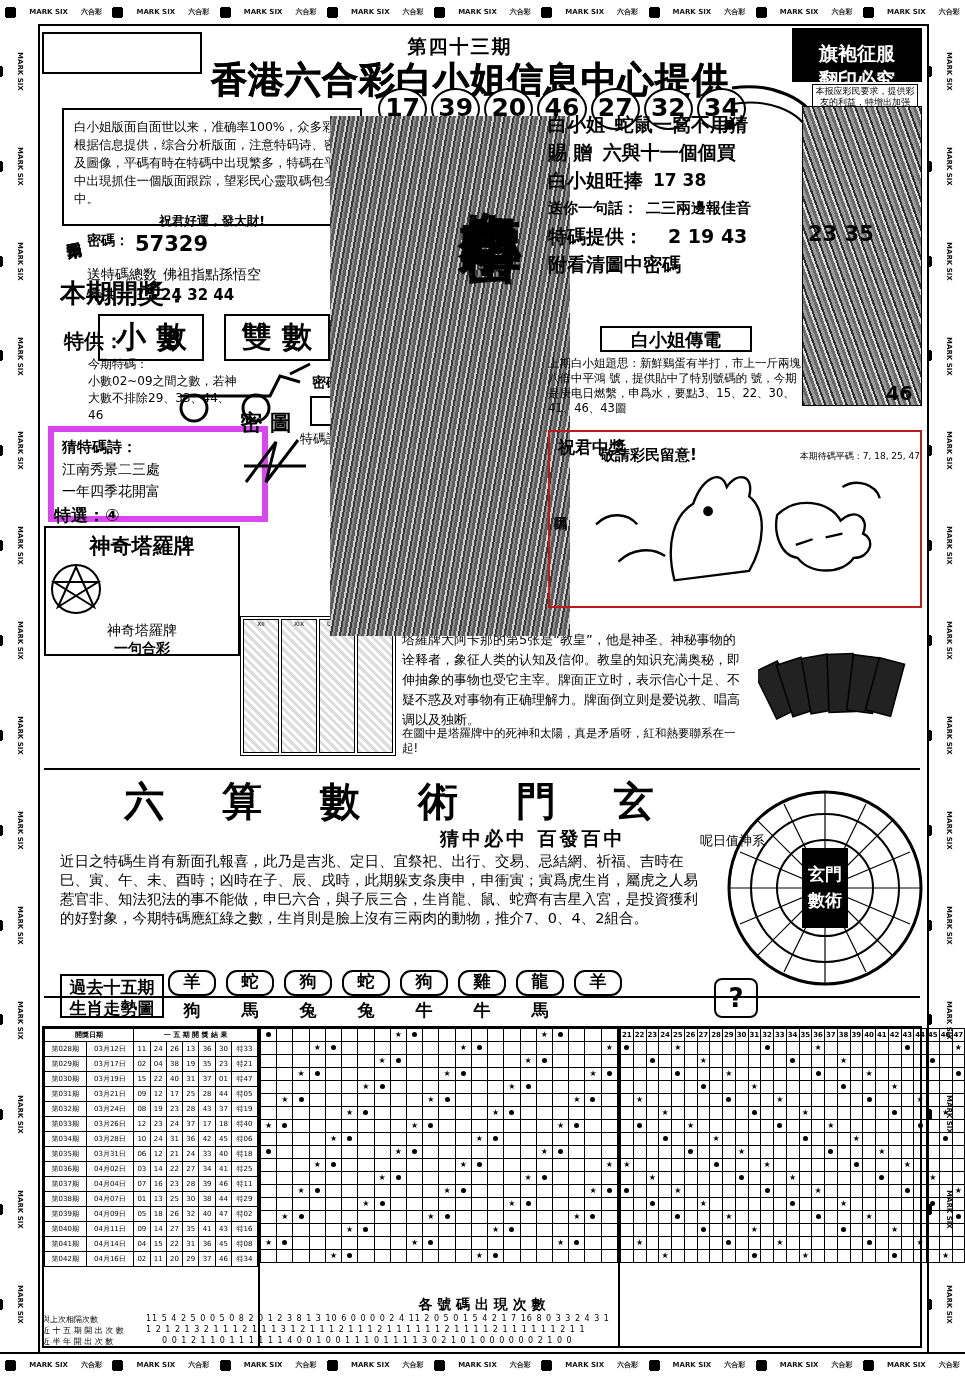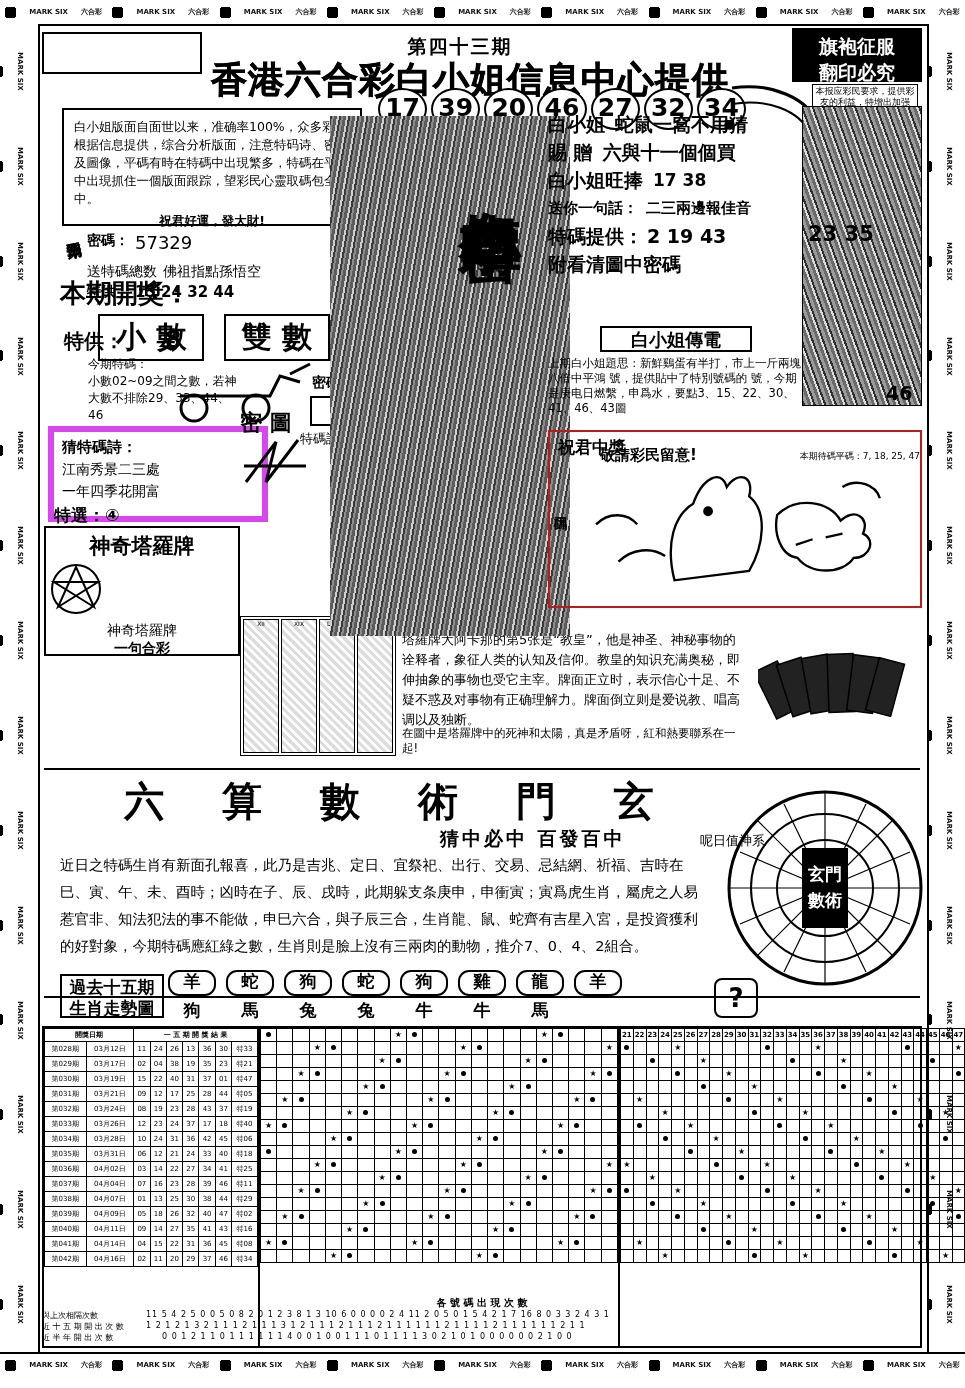--- a/index.html
+++ b/index.html
@@ -26,21 +26,21 @@
   .vert{writing-mode:vertical-rl;text-orientation:mixed;}
   .vstrip{display:flex;flex-direction:column;align-items:center;justify-content:space-around;height:100%;}
 
   .content{position:absolute;left:40px;top:26px;width:885px;height:1324px;}
   .bx{position:absolute;box-sizing:border-box;}
 
   
   #main-title{position:absolute;left:160px;top:8px;width:520px;text-align:center;font-size:19px;font-weight:bold;letter-spacing:2px;}
   #big-title{position:absolute;left:150px;top:30px;width:560px;text-align:center;font-size:36px;font-weight:bold;letter-spacing:1px;
      -webkit-text-stroke:0.6px #000;}
-  #promo-box{left:752px;top:2px;width:130px;height:54px;background:#000;color:#fff;font-weight:bold;font-size:19px;line-height:26px;text-align:center;padding-top:5px;}
+  #promo-box{left:752px;top:2px;width:130px;height:54px;background:#000;color:#fff;font-weight:bold;font-size:19px;line-height:26px;text-align:center;padding-top:12px;}
   #promo-note{left:772px;top:58px;width:106px;font-size:9px;line-height:11px;text-align:center;border:1px solid #000;background:#fff;padding:1px;}
 
   #tip-badge{left:2px;top:6px;width:160px;height:42px;border:2px solid #000;font-size:15px;font-weight:bold;line-height:19px;text-align:center;padding-top:2px;}
   #special-tip{left:2px;top:52px;width:320px;height:26px;font-size:17px;font-weight:bold;letter-spacing:1px;}
   #intro-box{left:22px;top:82px;width:300px;height:118px;border:2px solid #000;font-size:12.5px;line-height:18px;padding:8px 10px;}
   #intro-wish{text-align:center;font-weight:bold;margin-top:4px;}
 
   
   #balls{position:absolute;left:338px;top:62px;width:368px;display:flex;gap:4px;}
   .ball{width:46px;height:38px;border-radius:50%;background:#fff;border:2.5px solid #000;font-size:25px;font-weight:bold;line-height:36px;text-align:center;}
@@ -88,41 +88,41 @@
   .tcard{flex:1;border:1px solid #000;font-size:6px;text-align:center;background:repeating-linear-gradient(45deg,#ddd 0 3px,#fff 3px 6px);}
   #pope-title{left:362px;top:586px;font-size:14px;font-weight:bold;}
   #pope-text{left:362px;top:604px;width:340px;font-size:13px;line-height:20px;}
   #pope-last{left:362px;top:700px;width:340px;font-size:11.5px;}
   #fan-cards{left:718px;top:608px;width:164px;height:110px;}
 
   
   #band{left:4px;top:742px;width:876px;height:230px;border-top:2px solid #000;border-bottom:2px solid #000;}
   #band-title{position:absolute;left:50px;top:748px;width:620px;text-align:center;font-size:40px;font-weight:bold;letter-spacing:22px;}
   #band-sub{position:absolute;left:400px;top:800px;font-size:19px;font-weight:bold;letter-spacing:3px;}
-  #band-text{position:absolute;left:20px;top:826px;width:640px;font-size:14.5px;line-height:27px;}
+  #band-text{position:absolute;left:20px;top:826px;width:640px;font-size:14.5px;line-height:19px;}
   #wheel{left:680px;top:762px;width:210px;height:200px;}
   #zodiac-label{left:20px;top:948px;width:104px;height:44px;border:2px solid #000;font-size:17px;font-weight:bold;line-height:21px;text-align:center;padding-top:1px;}
   #zodiac-row{left:126px;top:944px;width:560px;display:flex;gap:6px;}
   .zcell{width:52px;text-align:center;font-size:17px;font-weight:bold;}
   .zbub{width:44px;height:22px;border:2px solid #000;border-radius:11px;margin:0 auto 3px;line-height:19px;}
   #qmark{left:674px;top:952px;width:44px;height:40px;border:2px solid #000;border-radius:8px;text-align:center;font-size:26px;font-weight:bold;line-height:36px;}
 
   
   #data-wrap{left:2px;top:1000px;width:880px;height:322px;border:2px solid #000;display:flex;}
   #hist-table{width:214px;border-right:2px solid #000;}
   #dot-grid{flex:1;border-right:2px solid #000;}
   #num-grid{width:300px;}
   table.t{border-collapse:collapse;width:100%;font-size:7px;}
   table.t td,table.t th{border:0.5px solid #000;padding:0 1px;text-align:center;height:12px;line-height:12px;}
   #hist-table table.t td{height:14px;}
   .hdr{font-weight:bold;font-size:7px;}
   .dot{display:inline-block;width:5px;height:5px;border-radius:50%;background:#000;}
   .star{font-size:8px;line-height:8px;}
   #stats{position:absolute;left:2px;top:1270px;width:880px;height:52px;}
-  .stat-label{font-size:10px;font-weight:bold;}
+  .stat-label{font-size:14px;font-weight:bold;}
   .photo{background:repeating-linear-gradient(100deg,#3a3a3a 0 2px,#8d8d8d 2px 4px,#5c5c5c 4px 7px,#cfcfcf 7px 9px);}
   .photo2{background:repeating-linear-gradient(70deg,#2f2f2f 0 2px,#9a9a9a 2px 5px,#6a6a6a 5px 8px,#dcdcdc 8px 10px);}
 </style>
 </head>
 <body>
 
 <div class="page">
 
   <div class="edge edge-top">
     <div class="strip-row" id="strip-top">
@@ -404,21 +404,21 @@
       <path d="M2 6 C40 0 80 16 88 44" stroke="#000" stroke-width="3" fill="none"></path>
       <path d="M2 22 C36 16 70 28 80 52" stroke="#000" stroke-width="2" fill="none"></path>
     </svg>
 
     <div class="bx" id="period-code">
       <div style="display:flex;gap:8px;align-items:flex-start">
         <div class="vert" style="font-size:15px;font-weight:bold;transform:rotate(-12deg)">第四十三期</div>
         <div style="flex:1">
           <div style="display:flex;gap:6px">
               <span style="font-weight:bold">密碼：</span>
-            <span style="font-size:18px;font-weight:normal">57329</span>
+            <span style="font-size:21px;font-weight:bold">57329</span>
             </div>
           <div style="display:flex;gap:6px;margin-top:10px">
               <span>送特碼總数</span>
             <span>佛祖指點孫悟空</span>
             </div>
           <div style="display:flex;gap:6px;margin-top:2px">
               <span style="font-weight:bold">特供：</span>
             <span style="font-weight:bold;font-size:15px">15  24  32  44</span>
             </div>
         </div>
@@ -512,21 +512,21 @@
           <span>六與十一個個買</span>
         </div>
       <div style="display:flex;gap:10px">
           <span>白小姐旺捧</span>
           <span style="font-size:17px">17  38</span>
         </div>
       <div style="display:flex;gap:8px;font-size:15px">
           <span>送你一句話：</span>
           <span>二三兩邊報佳音</span>
         </div>
-      <div style="display:flex;gap:4px">
+      <div style="display:flex;gap:25px">
           <span>特碼提供：</span>
           <span>2  19  43</span>
         </div>
       <div>附看清圖中密碼</div>
     </div>
 
     <div class="bx photo2" id="r-model"></div>
     <div class="bx" id="r-nums">23   35</div>
     <div class="bx" id="r-46">46</div>
 

